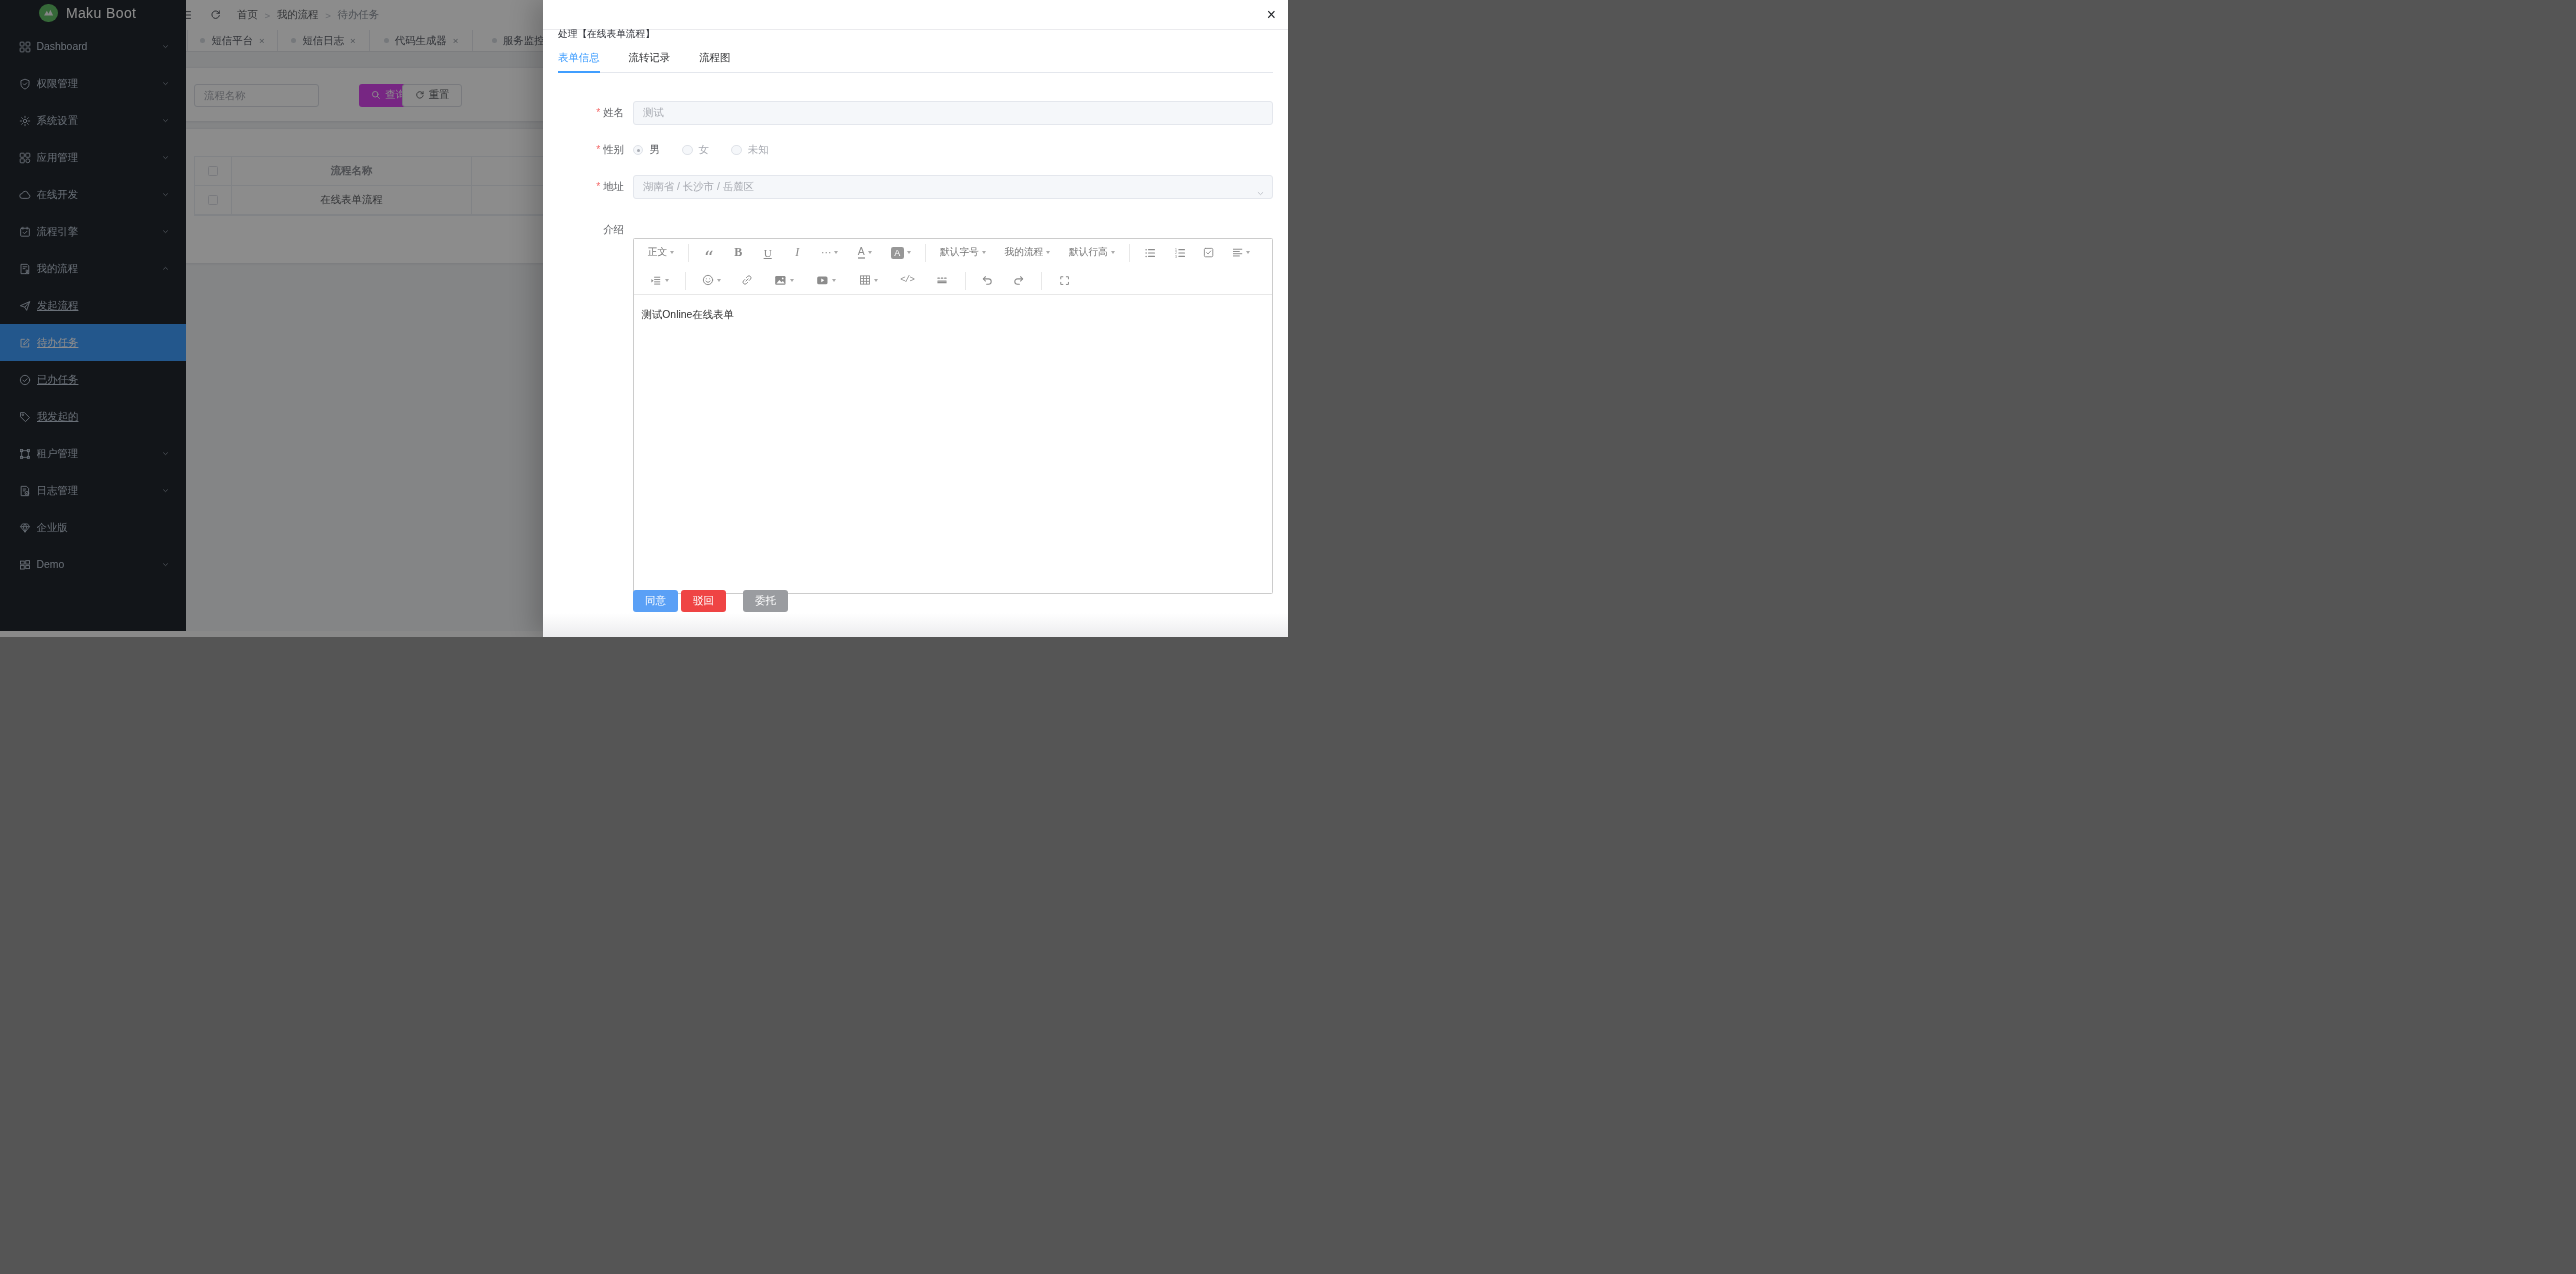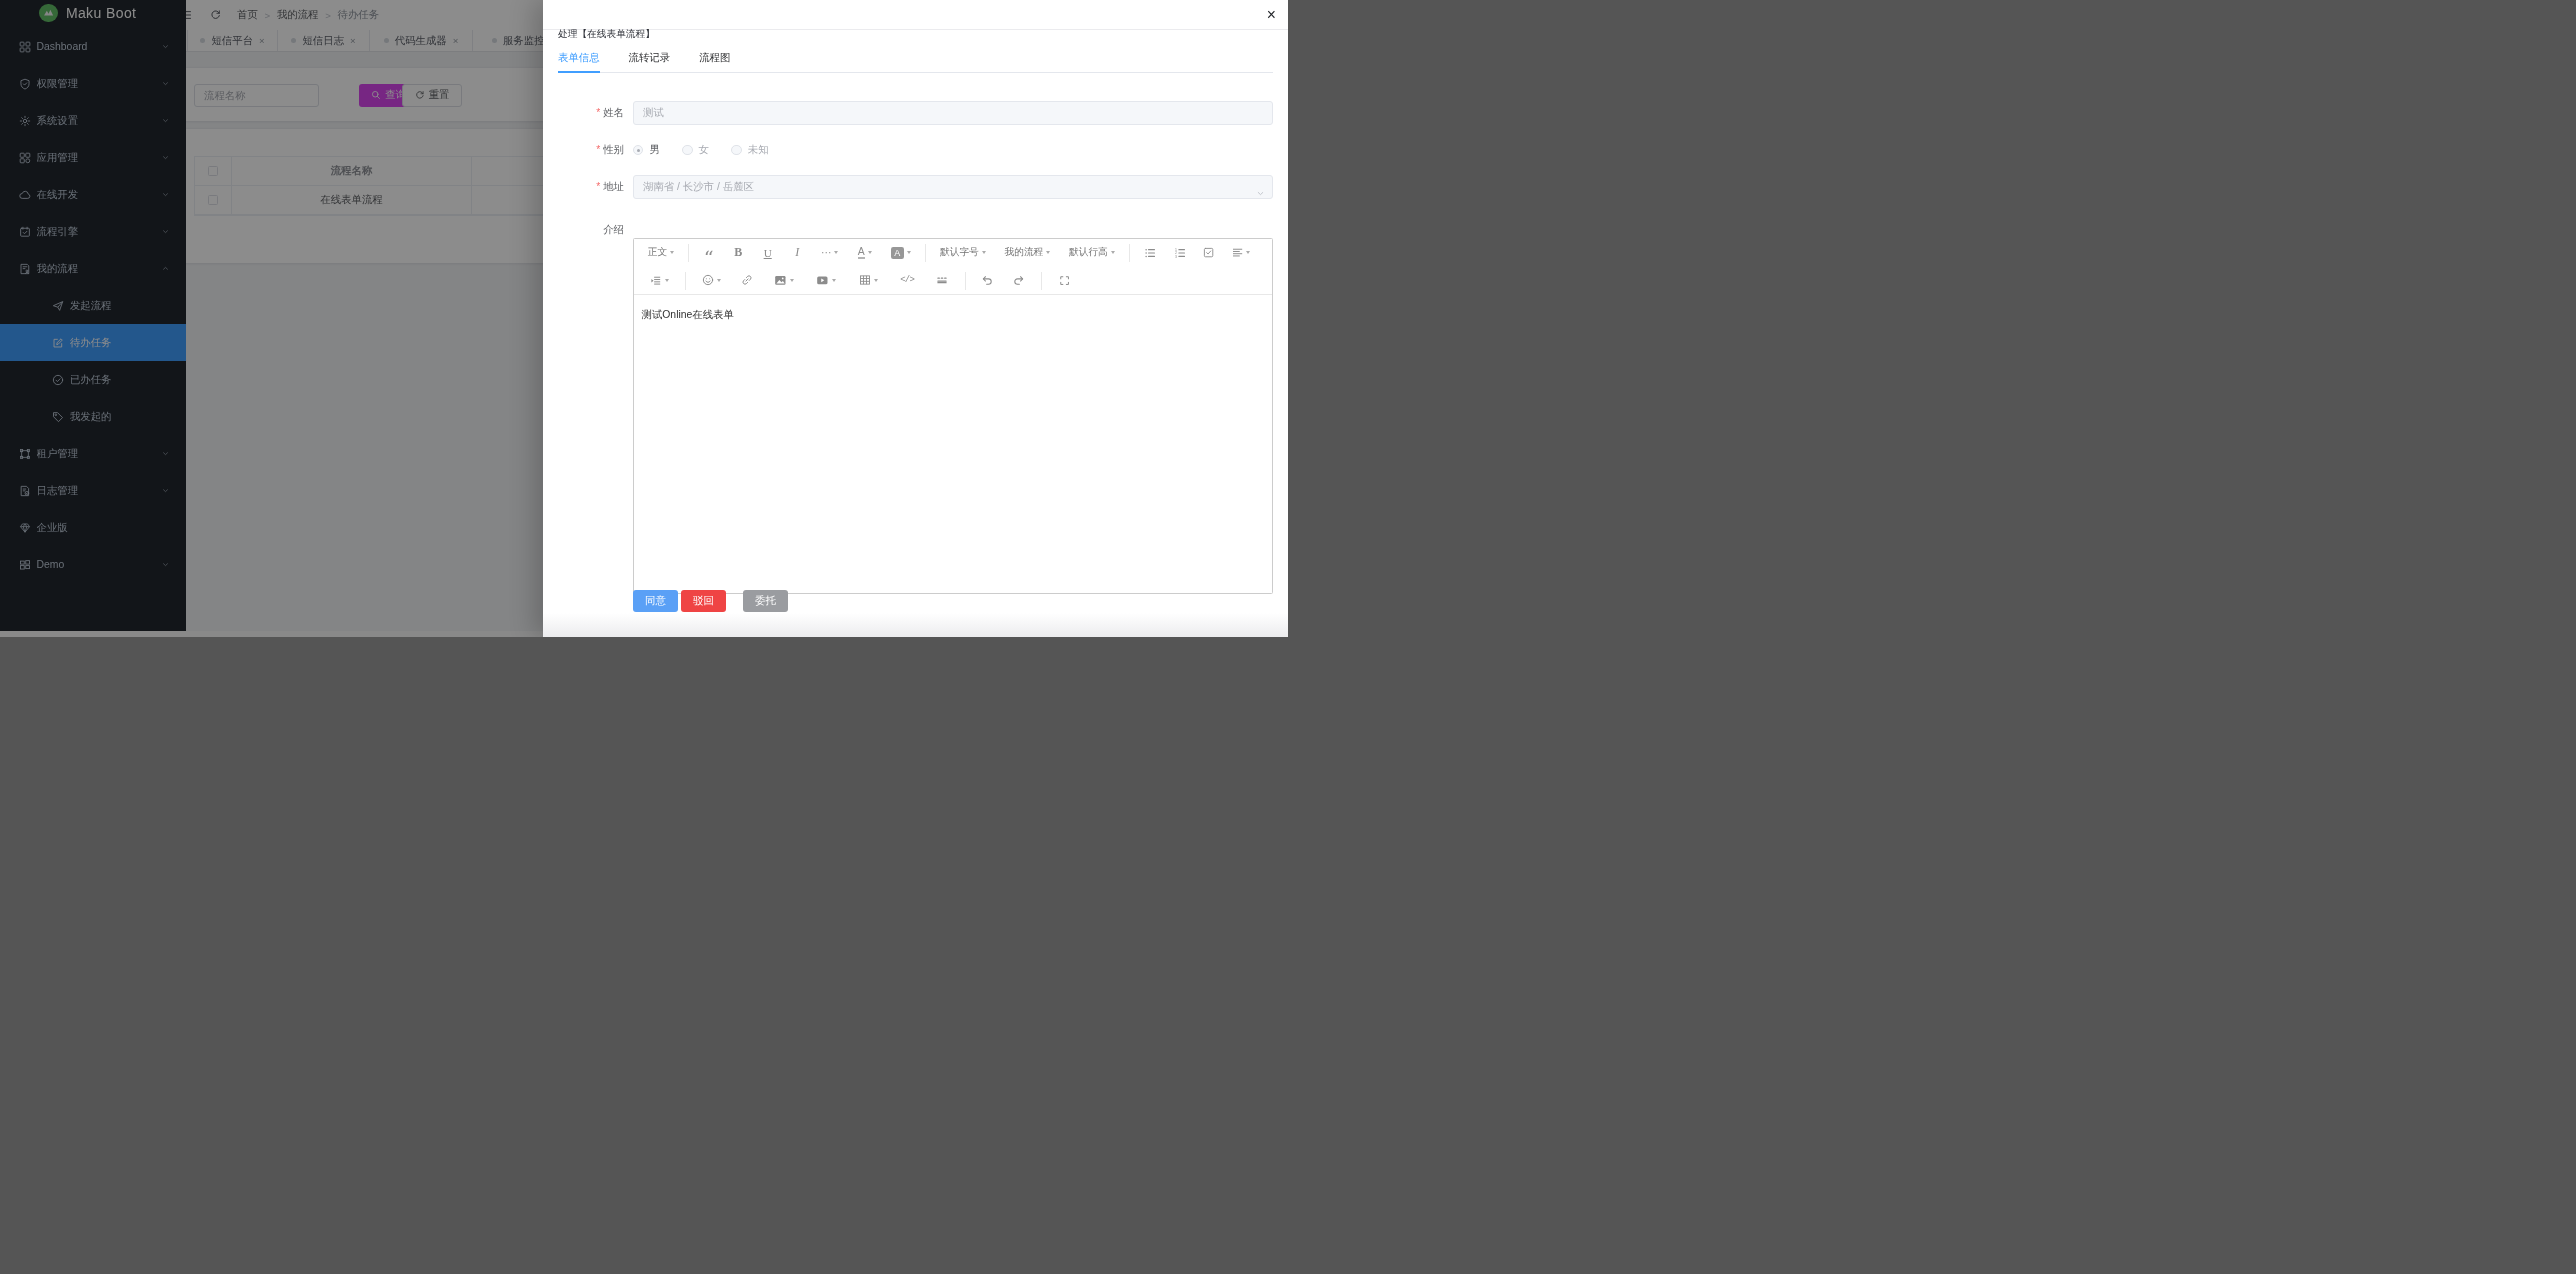--- a/index.html
+++ b/index.html
@@ -11,21 +11,21 @@
   .sidebar{position:absolute;left:0;top:0;width:186px;height:637px;background:#22272e;z-index:10;}
   .logo{display:flex;align-items:center;height:26px;padding-left:39px;}
   .logo-circle{width:18.7px;height:18.7px;border-radius:50%;background:#62bd66;display:flex;align-items:center;justify-content:center;flex:0 0 auto;}
   .logo-circle svg{display:block;}
   .logo-text{margin-left:8.2px;color:#ffffff;font-size:14px;letter-spacing:0.4px;white-space:nowrap;}
   .nav{position:absolute;top:28px;left:0;right:0;}
   .mi{display:flex;align-items:center;height:37px;padding:0 16.4px 0 18.7px;color:#bfcbd9;font-size:10.4px;cursor:pointer;}
   .mi .ic{width:12.7px;height:12.7px;margin-right:5.2px;flex:0 0 auto;display:flex;align-items:center;}
   .mi .lbl{flex:1 1 auto;white-space:nowrap;overflow:hidden;}
   .mi .chev{flex:0 0 auto;opacity:.75;}
-  .mi.sub{padding-left:52px;}
+  .mi.sub{padding-left:19px;text-decoration:underline;}
   .mi.active{background:#409eff;color:#fff;}
 
   
   .mainhdr{position:absolute;left:172px;top:0;right:0;height:30px;background:#fff;display:flex;align-items:center;padding-left:8.2px;z-index:5;}
   .hico{color:#50545c;display:flex;align-items:center;}
   .crumbs{display:flex;align-items:center;margin-left:15.7px;font-size:10.4px;color:#606266;gap:6.7px;}
   .crumb-sep{color:#c0c4cc;font-size:9.7px;}
   .crumb:last-child{color:#8d939c;}
 
   

